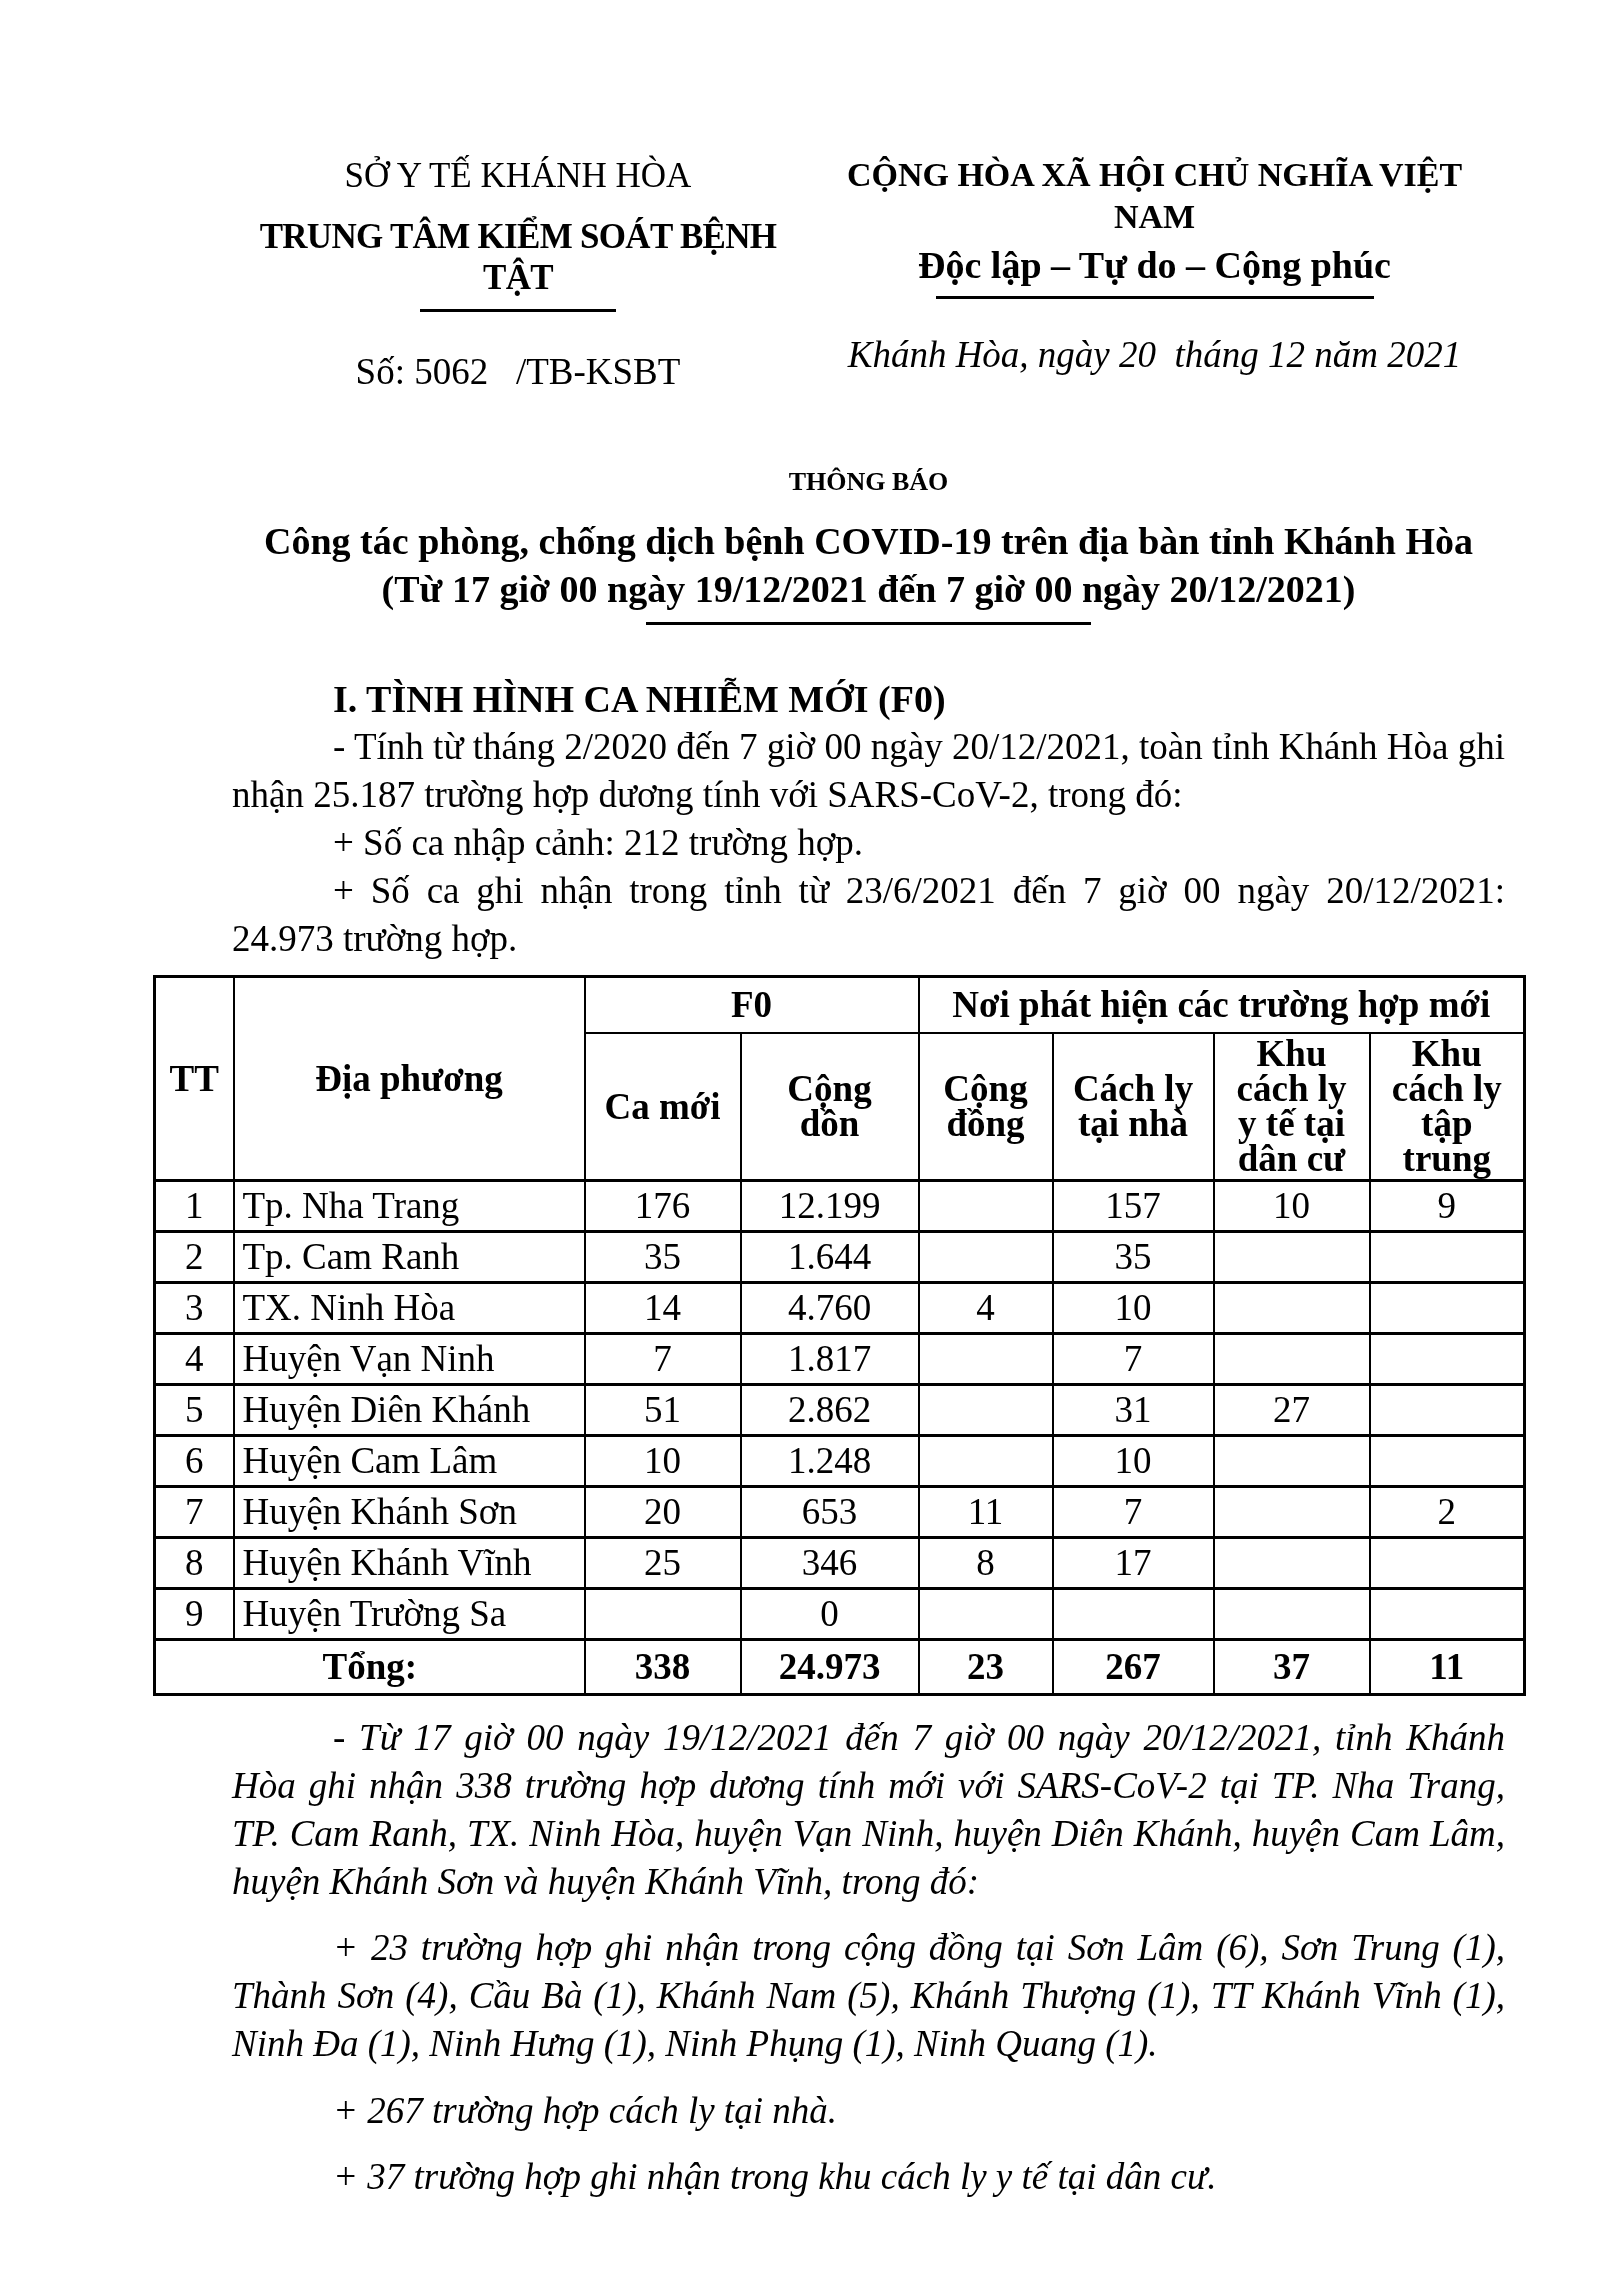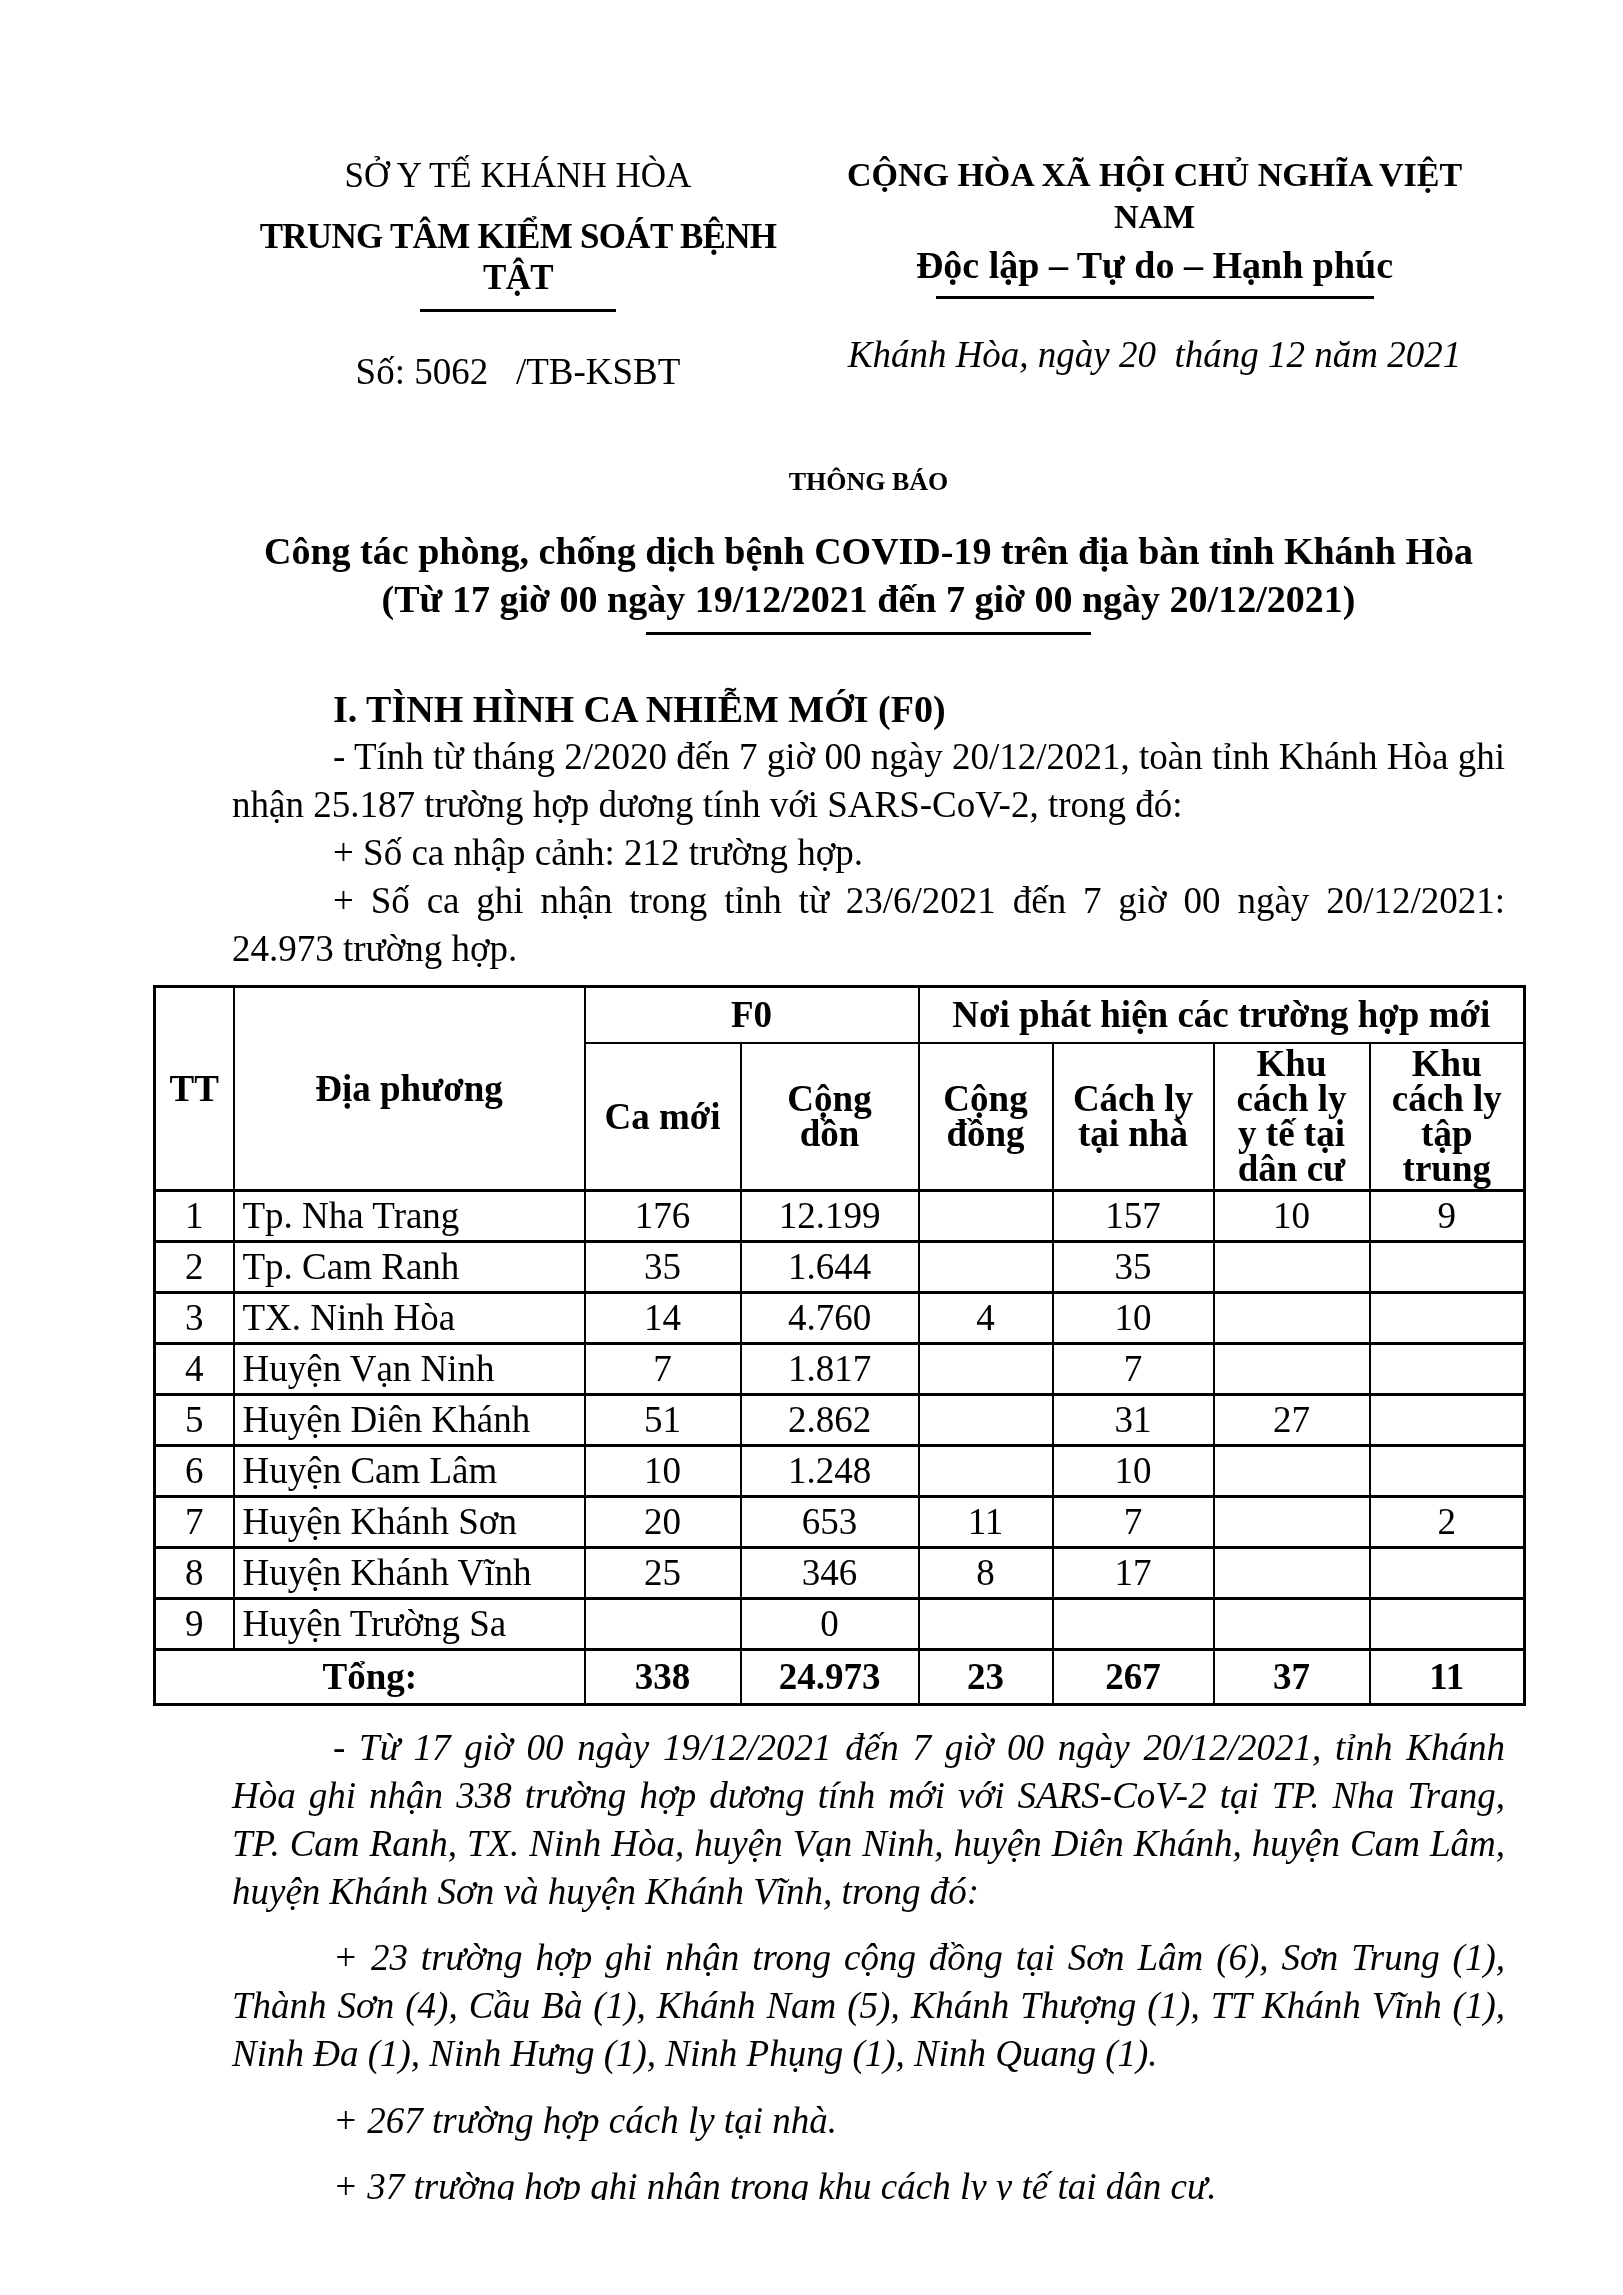--- a/index.html
+++ b/index.html
@@ -26,21 +26,21 @@
   .rule-left  { width: 196px; margin: 10.5px auto 0; }
   .rule-right { width: 438px; margin: 7.9px auto 0; }
   .doc-number { font-size: 37px; line-height: 46px; margin-top: 37px; white-space: pre-wrap; }
   .nat-title  { font-size: 34px; font-weight: bold; line-height: 42px; }
   .nat-motto  { font-size: 38px; font-weight: bold; line-height: 46px; margin-top: 3.9px; }
   .date-line  { font-size: 37px; font-style: italic; line-height: 46px; margin-top: 33px; white-space: pre-wrap; }
   
   .title-block { margin-top: 63px; text-align: center; }
   .title-main  { font-size: 26px; font-weight: bold; line-height: 47px; }
   .title-sub   { font-size: 38px; font-weight: bold; line-height: 48px; }
-  .title-sub1  { margin-top: 22px; }
+  .title-sub1  { margin-top: 12px; }
   .rule-title  { width: 445px; margin: 9.2px auto 0; }
   
   .section-heading {
     margin-top: 50px;
     font-size: 38px; font-weight: bold; line-height: 48px;
     padding-left: 101px;
   }
   .paras p, .summary p {
     font-size: 37px; line-height: 48px;
     text-align: justify; text-indent: 101px;
@@ -84,21 +84,21 @@
 
   <div class="hdr">
     <div class="hdr-left">
       <div class="org-top">SỞ Y TẾ KHÁNH HÒA</div>
       <div class="org-name">TRUNG TÂM KIỂM SOÁT BỆNH TẬT</div>
       <div class="rule rule-left"></div>
       <div class="doc-number">Số: 5062   /TB-KSBT</div>
     </div>
     <div class="hdr-right">
       <div class="nat-title">CỘNG HÒA XÃ HỘI CHỦ NGHĨA VIỆT NAM</div>
-      <div class="nat-motto">Độc lập – Tự do – Hạnh phúc</div>
+      <div class="nat-motto">Độc lập – Tự do – Cộng phúc</div>
       <div class="rule rule-right"></div>
       <div class="date-line">Khánh Hòa, ngày 20  tháng 12 năm 2021</div>
     </div>
   </div>
 
   <div class="title-block">
     <div class="title-main">THÔNG BÁO</div>
     <div class="title-sub title-sub1">Công tác phòng, chống dịch bệnh COVID-19 trên địa bàn tỉnh Khánh Hòa</div>
     <div class="title-sub">(Từ 17 giờ 00 ngày 19/12/2021 đến 7 giờ 00 ngày 20/12/2021)</div>
     <div class="rule rule-title"></div>

